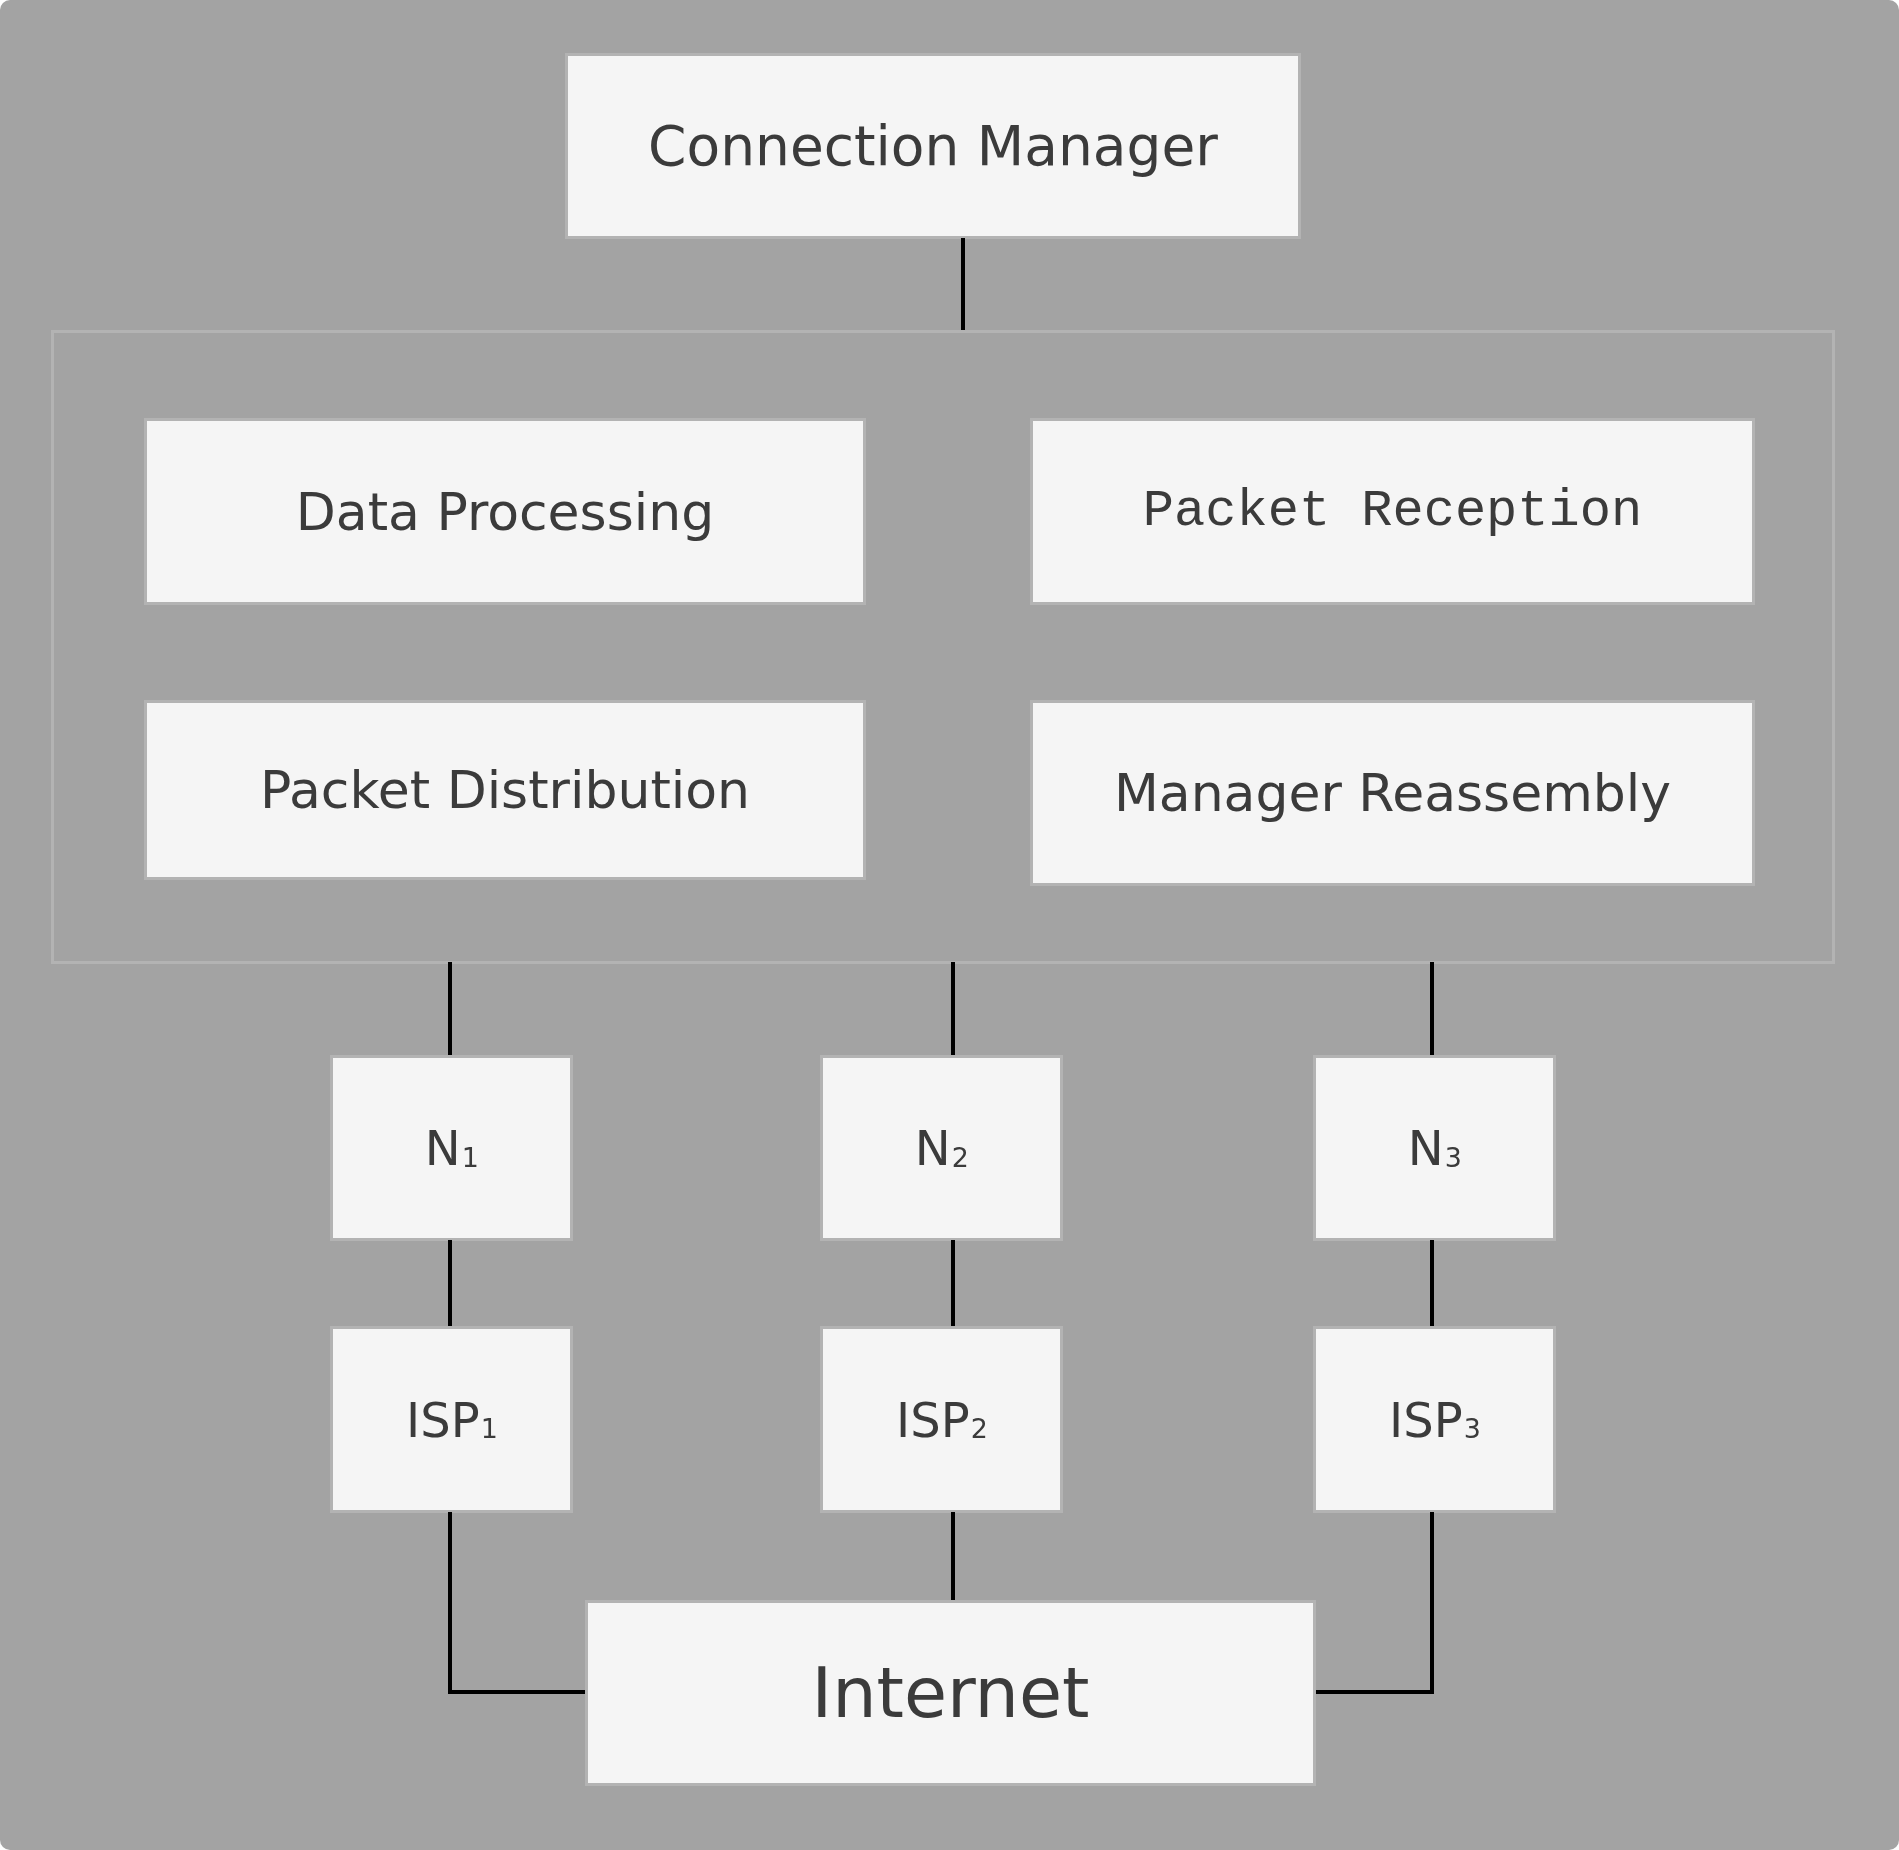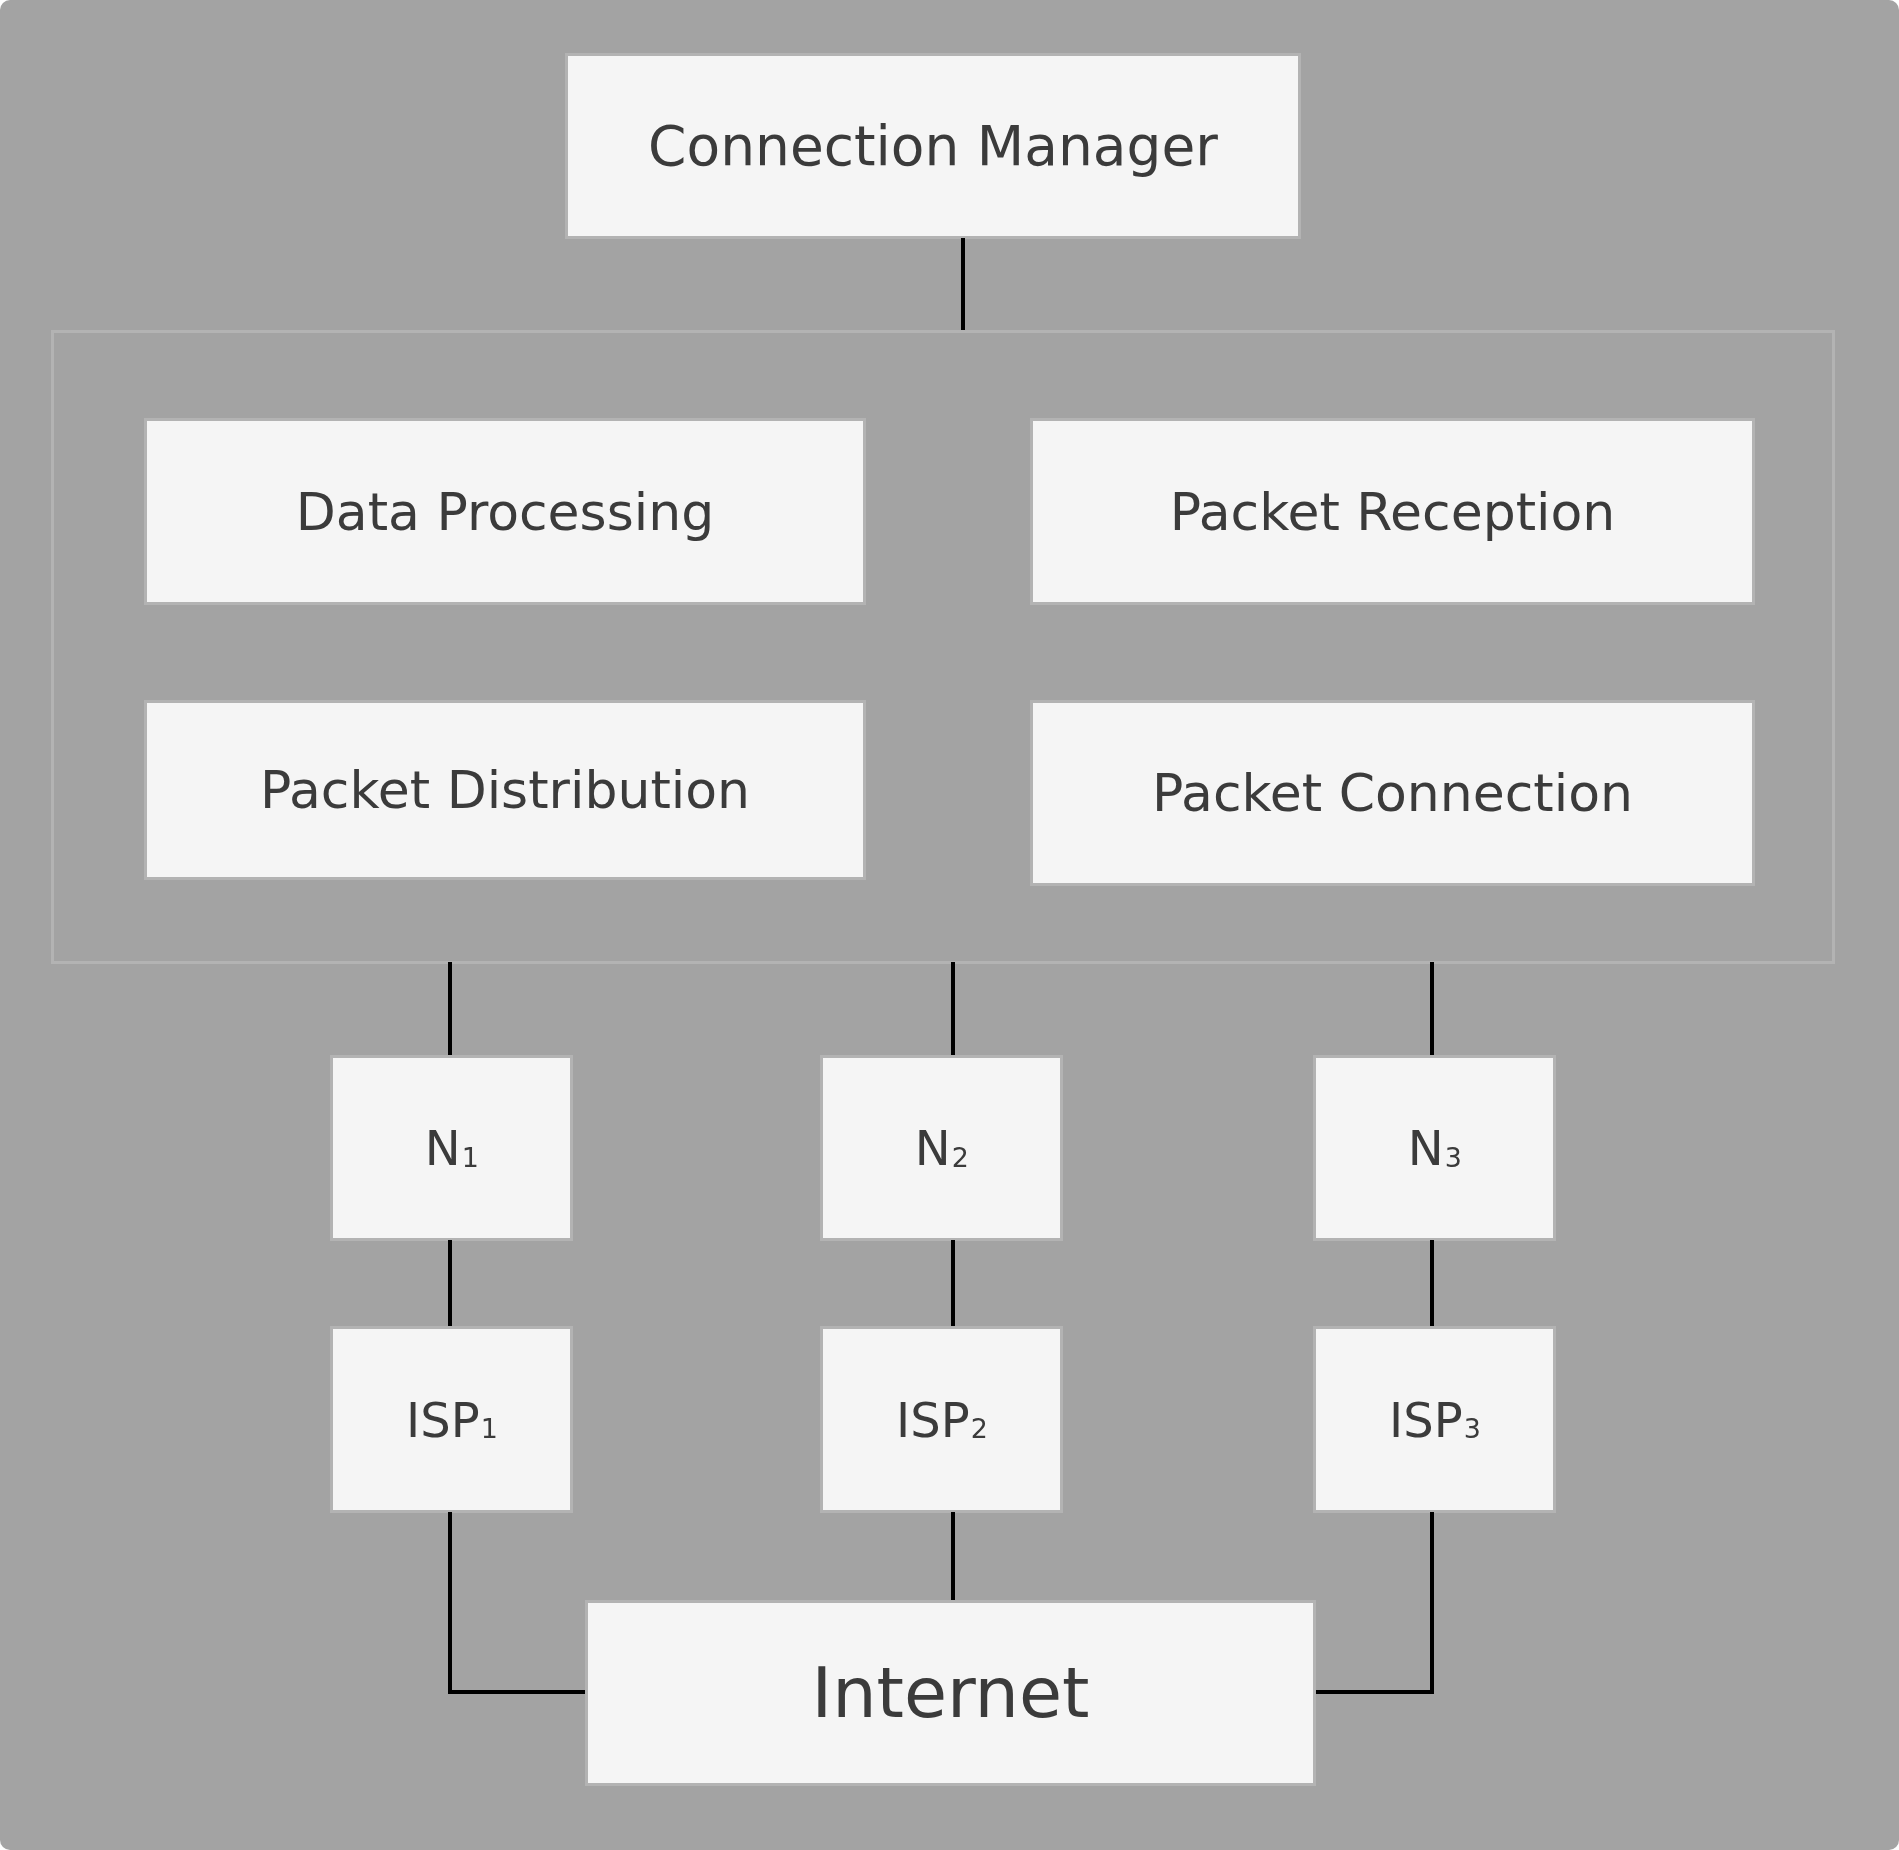--- a/index.html
+++ b/index.html
@@ -57,20 +57,21 @@
   #group-node-container {
     left: 51px; top: 330px; width: 1784px; height: 634px;
   }
   #node-data-processing {
     left: 144px; top: 418px; width: 722px; height: 187px;
     font-size: 52px;
   }
   #node-packet-reception {
     left: 1030px; top: 418px; width: 725px; height: 187px;
     font-size: 52px;
+    font-family: Liberation Mono, monospace;
   }
   #node-packet-distribution {
     left: 144px; top: 700px; width: 722px; height: 180px;
     font-size: 52px;
   }
   #node-packet-reassembly {
     left: 1030px; top: 700px; width: 725px; height: 186px;
     font-size: 52px;
   }
   #node-n1 { left: 330px;  top: 1055px; width: 243px; height: 186px; font-size: 48px; }
@@ -123,21 +124,21 @@
 
   <div class="node" id="node-packet-reception">
     <span class="label">Packet Reception</span>
   </div>
 
   <div class="node" id="node-packet-distribution">
     <span class="label">Packet Distribution</span>
   </div>
 
   <div class="node" id="node-packet-reassembly">
-    <span class="label">Packet Connection</span>
+    <span class="label">Manager Reassembly</span>
   </div>
 
   <div class="edge edge-v" id="edge-container-to-n1"></div>
   <div class="edge edge-v" id="edge-container-to-n2"></div>
   <div class="edge edge-v" id="edge-container-to-n3"></div>
 
   <div class="node" id="node-n1">
     <span class="label">N</span>
       <span class="sub">1</span>
   </div>

